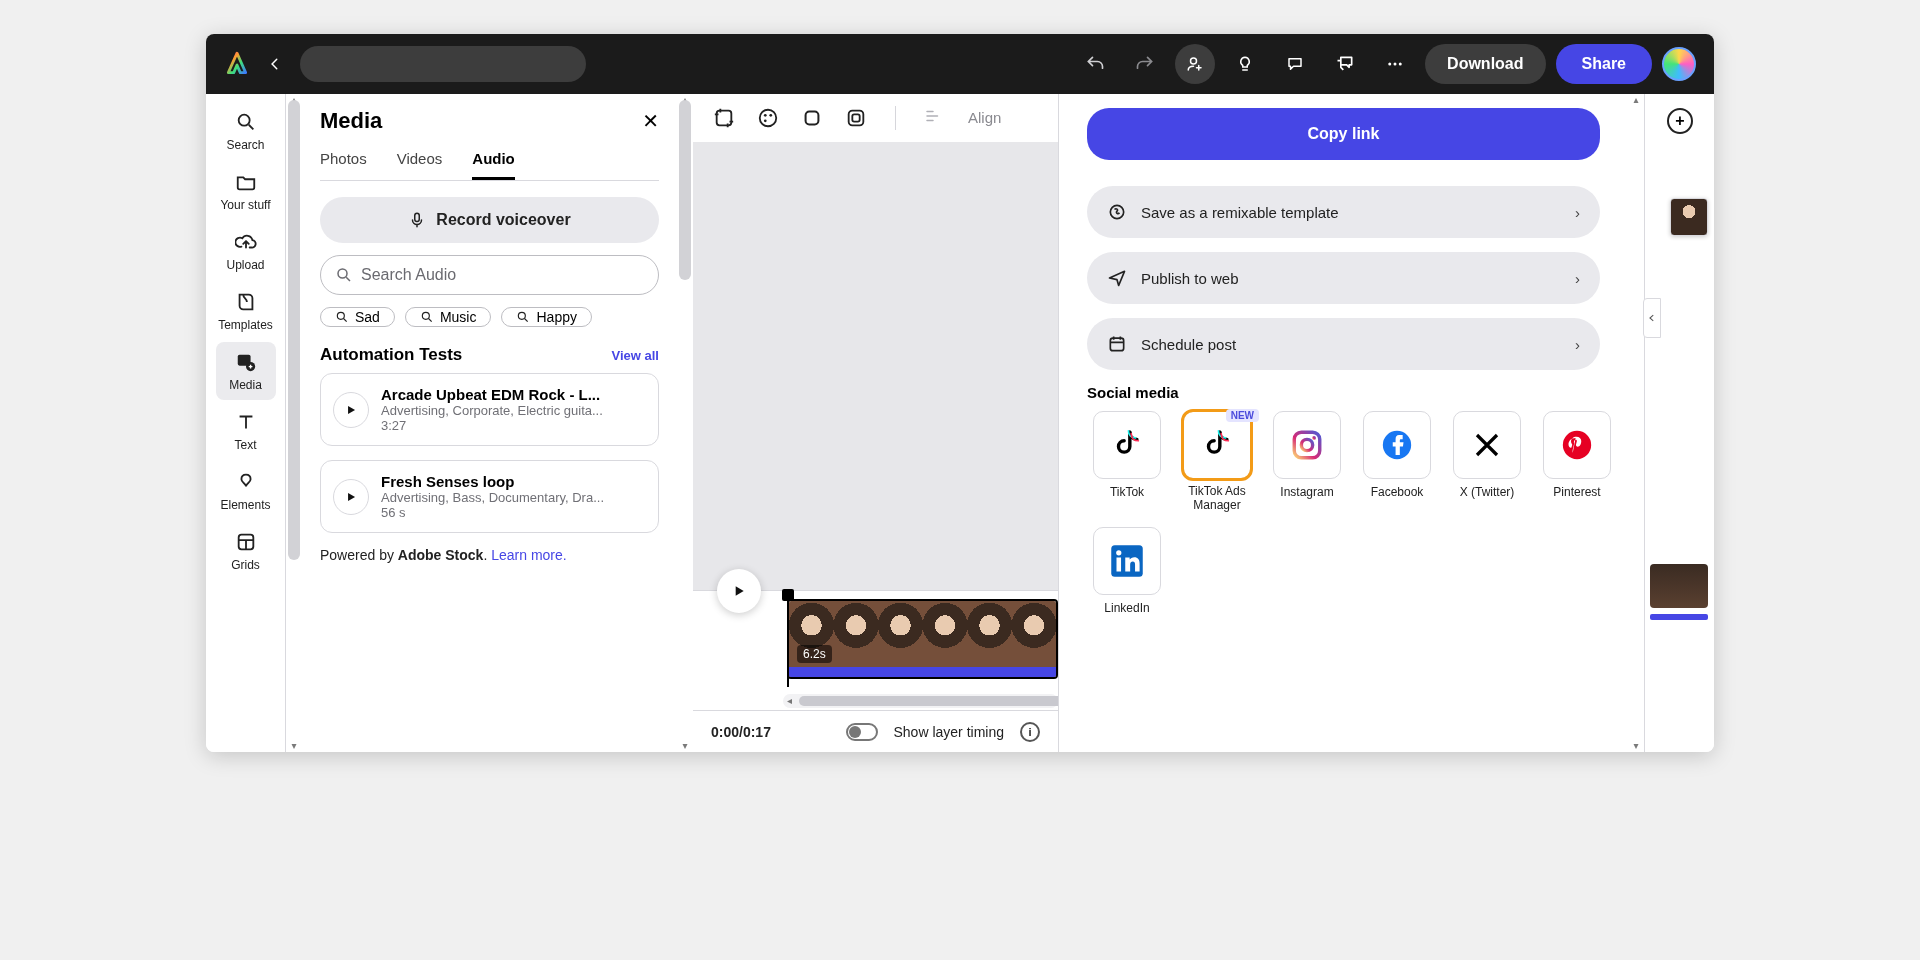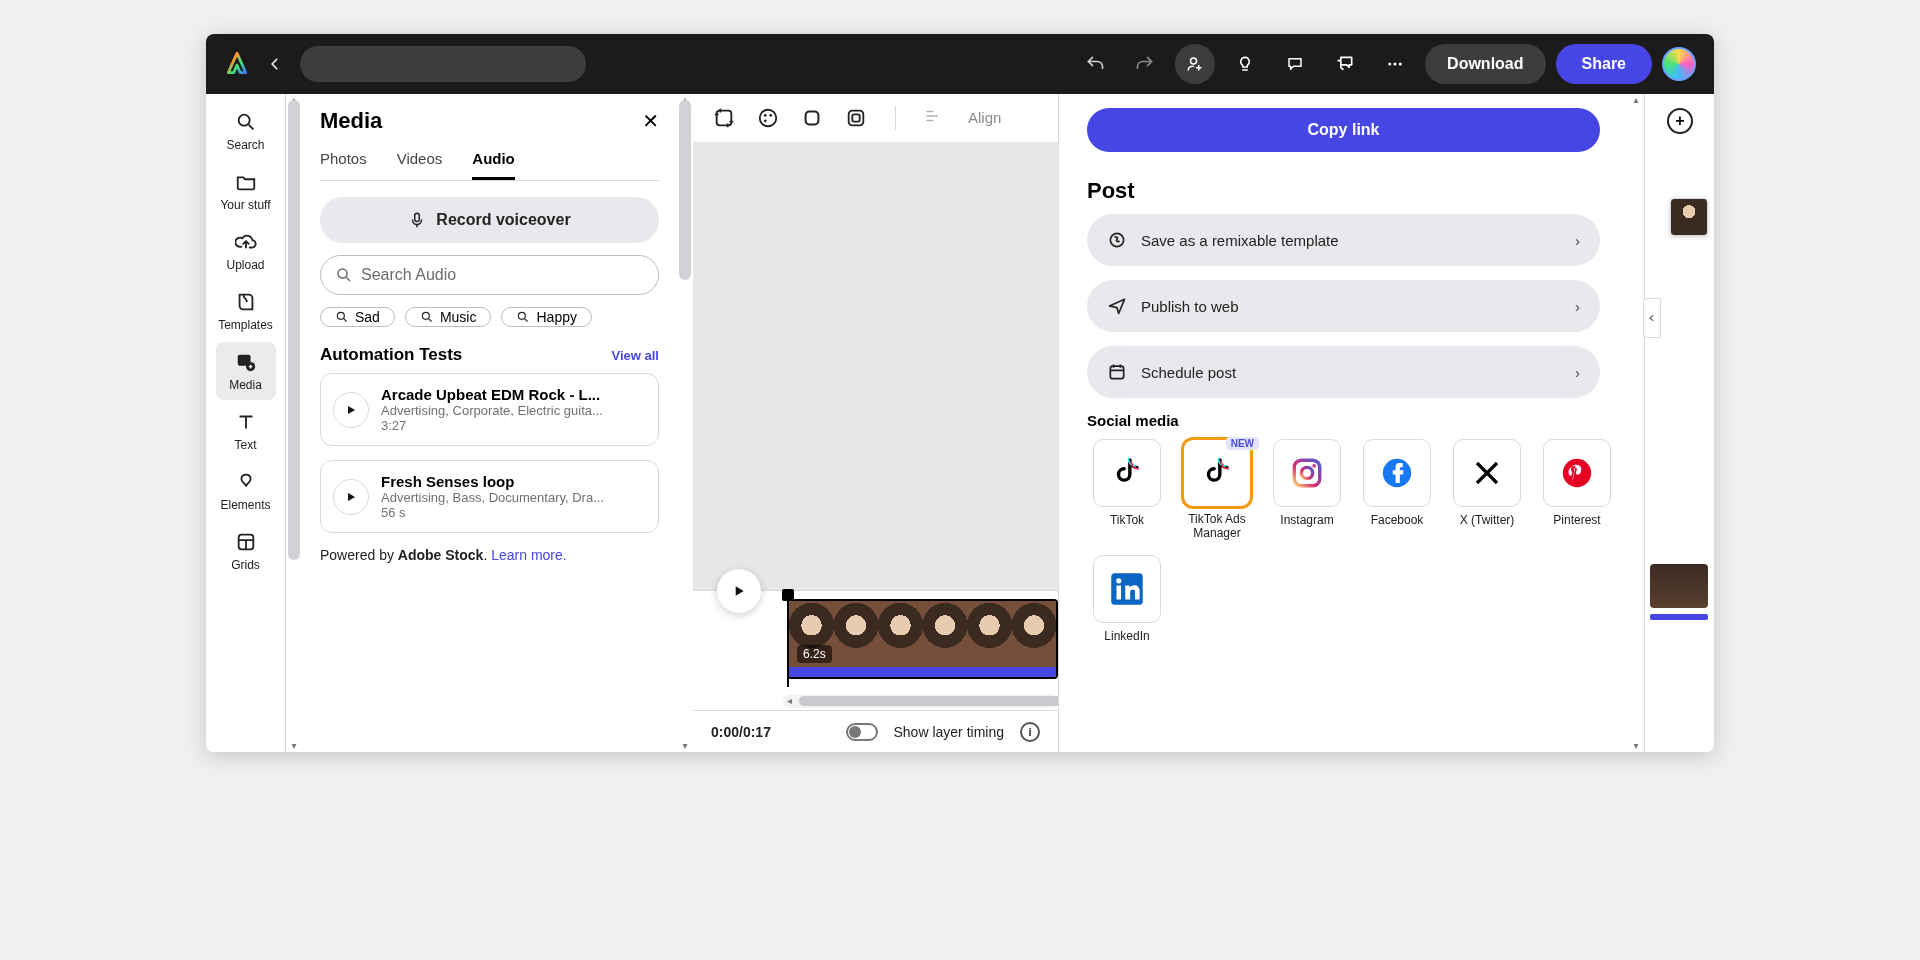--- a/index.html
+++ b/index.html
@@ -92,21 +92,21 @@
 .tl-scroll .thumb{position:absolute;left:16px;top:2px;height:10px;width:560px;background:#c9c9cf;border-radius:5px;}
 .tl-foot{height:42px;display:flex;align-items:center;gap:16px;padding:12px 18px;font-size:14px;color:#222;border-top:1px solid var(--border);}
 .tl-time{font-weight:700;}
 .toggle{width:32px;height:18px;border:2px solid #777;border-radius:10px;position:relative;}
 .toggle:before{content:"";position:absolute;left:1px;top:1px;width:12px;height:12px;background:#777;border-radius:50%;}
 .info-circ{width:20px;height:20px;border:2px solid #555;border-radius:50%;display:flex;align-items:center;justify-content:center;font-size:11px;font-weight:700;}
 
 
 .sheet{width:570px;background:white;border-left:1px solid var(--border);overflow:hidden;position:relative;padding-bottom:8px;}
 .sheet-inner{padding:0 28px;}
-.copy-btn{width:100%;height:44px;border:none;border-radius:22px;background:var(--accent);color:white;font-size:16px;font-weight:700;margin:14px 0 26px;cursor:pointer;}
+.copy-btn{width:100%;height:52px;border:none;border-radius:22px;background:var(--accent);color:white;font-size:16px;font-weight:700;margin:14px 0 26px;cursor:pointer;}
 .post-title{font-size:22px;font-weight:800;margin-bottom:10px;}
 .row-btn{width:100%;height:52px;background:var(--soft);border:none;border-radius:26px;display:flex;align-items:center;gap:14px;padding:0 20px;font-size:15px;color:#222;margin-bottom:14px;cursor:pointer;}
 .row-btn .chev{margin-left:auto;color:#444;}
 .sm-title{font-size:15px;font-weight:700;margin:8px 0 10px;}
 .sm-grid{display:grid;grid-template-columns:repeat(6,80px);gap:10px 10px;}
 .sm-item{display:flex;flex-direction:column;align-items:center;gap:6px;font-size:12px;color:#222;cursor:pointer;position:relative;}
 .sm-icon{width:68px;height:68px;border:1px solid var(--border);border-radius:10px;display:flex;align-items:center;justify-content:center;background:white;}
 .sm-item.highlight .sm-icon{outline:3px solid #f39b17;outline-offset:-1px;}
 .new-badge{position:absolute;top:-2px;right:-2px;background:#e4e4ff;color:#4b4bdc;font-size:10px;font-weight:700;padding:1px 5px;border-radius:4px;}
 .sm-row2{margin-top:14px;}
@@ -418,21 +418,20 @@
         <div style="flex:1"></div>
         <span class="toggle"></span>
         <span>Show layer timing</span>
         <span class="info-circ">i</span>
       </div>
     </div>
 
     <div class="sheet">
       <div class="sheet-inner">
         <button class="copy-btn">Copy link</button>
-        <div class="post-title">Post</div>
 
         <button class="row-btn">
           <svg width="20" height="20" viewBox="0 0 24 24">
                 <circle cx="12" cy="12" r="8" stroke="#222" stroke-width="2" fill="none"></circle>
                 <path d="M9 9c2-2 5 0 3 2s1 4 3 2" stroke="#222" stroke-width="2" fill="none"></path>
               </svg>
           <span>Save as a remixable template</span>
           <span class="chev">›</span>
         </button>
         <button class="row-btn">

